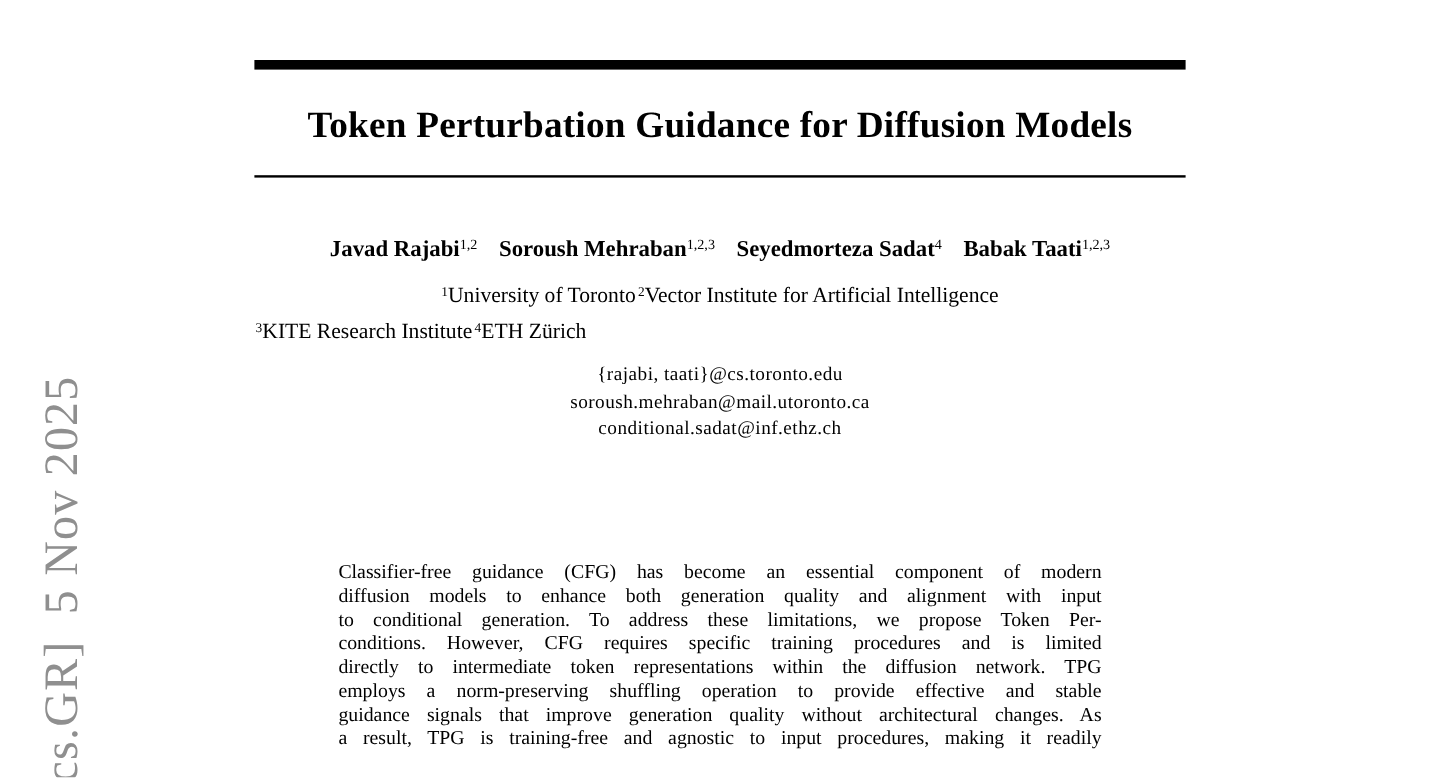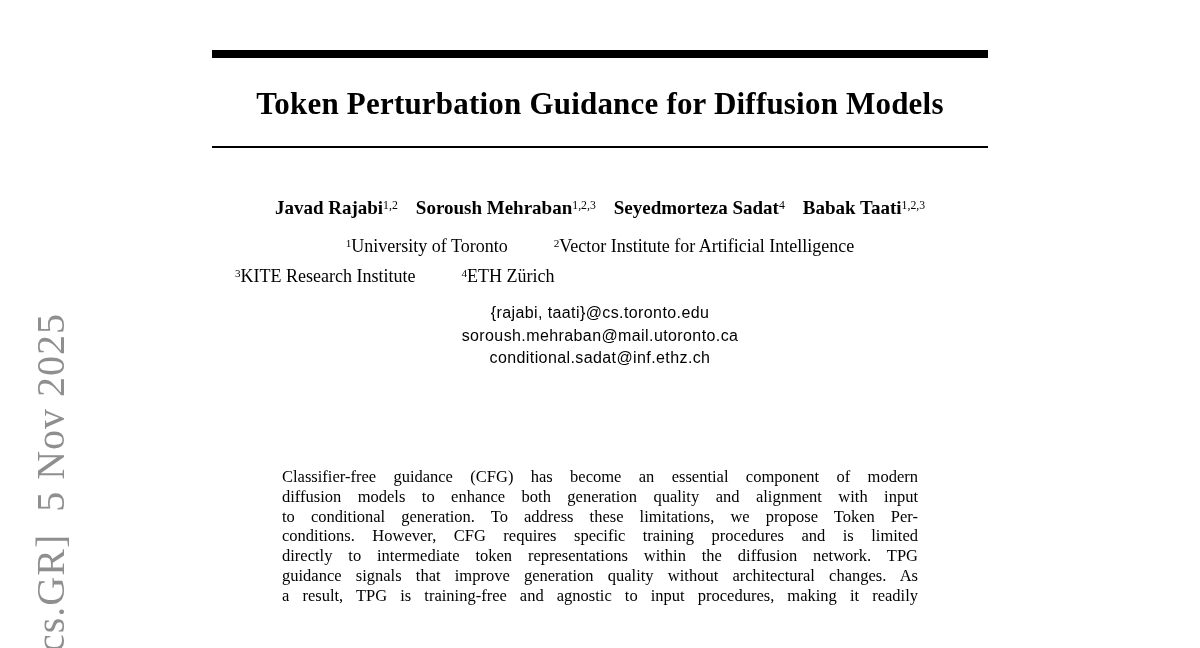--- a/index.html
+++ b/index.html
@@ -83,30 +83,30 @@
   }
   .affil-line-2 {
     position: absolute;
     left: 212px;
     top: 266px;
     width: 776px;
     text-align: left;
     font-size: 18px;
   }
   .affil-item {
-    margin: 0 23px;
+    margin: 0 1px;
     white-space: nowrap;
   }
   .email-block {
     position: absolute;
     left: 212px;
     top: 302px;
     width: 776px;
     text-align: center;
-    font-family: Liberation Sans, sans-serif;
+    font-family: Liberation Serif, serif;
     font-size: 16px;
     line-height: 22.5px;
     letter-spacing: 0.4px;
   }
   .abstract-heading {
     position: absolute;
     left: 212px;
     top: 419px;
     width: 776px;
     text-align: center;
@@ -158,17 +158,18 @@
     <div>conditional.sadat@inf.ethz.ch</div>
   </div>
 
 
   <div class="abstract-body">
     <div class="abs-line">Classifier-free guidance (CFG) has become an essential component of modern</div>
     <div class="abs-line">diffusion models to enhance both generation quality and alignment with input</div>
     <div class="abs-line">to conditional generation. To address these limitations, we propose Token Per-</div>
     <div class="abs-line">conditions. However, CFG requires specific training procedures and is limited</div>
     <div class="abs-line">directly to intermediate token representations within the diffusion network. TPG</div>
+    <div class="abs-line">employs a norm-preserving shuffling operation to provide effective and stable</div>
     <div class="abs-line">guidance signals that improve generation quality without architectural changes. As</div>
     <div class="abs-line">a result, TPG is training-free and agnostic to input procedures, making it readily</div>
   </div>
 
 </div>
 
 </body></html>

